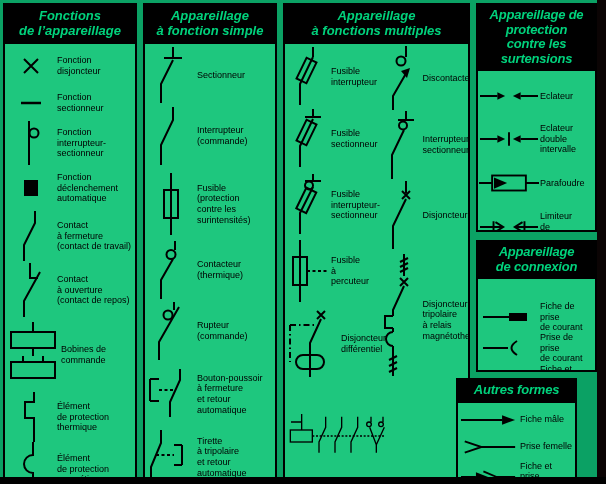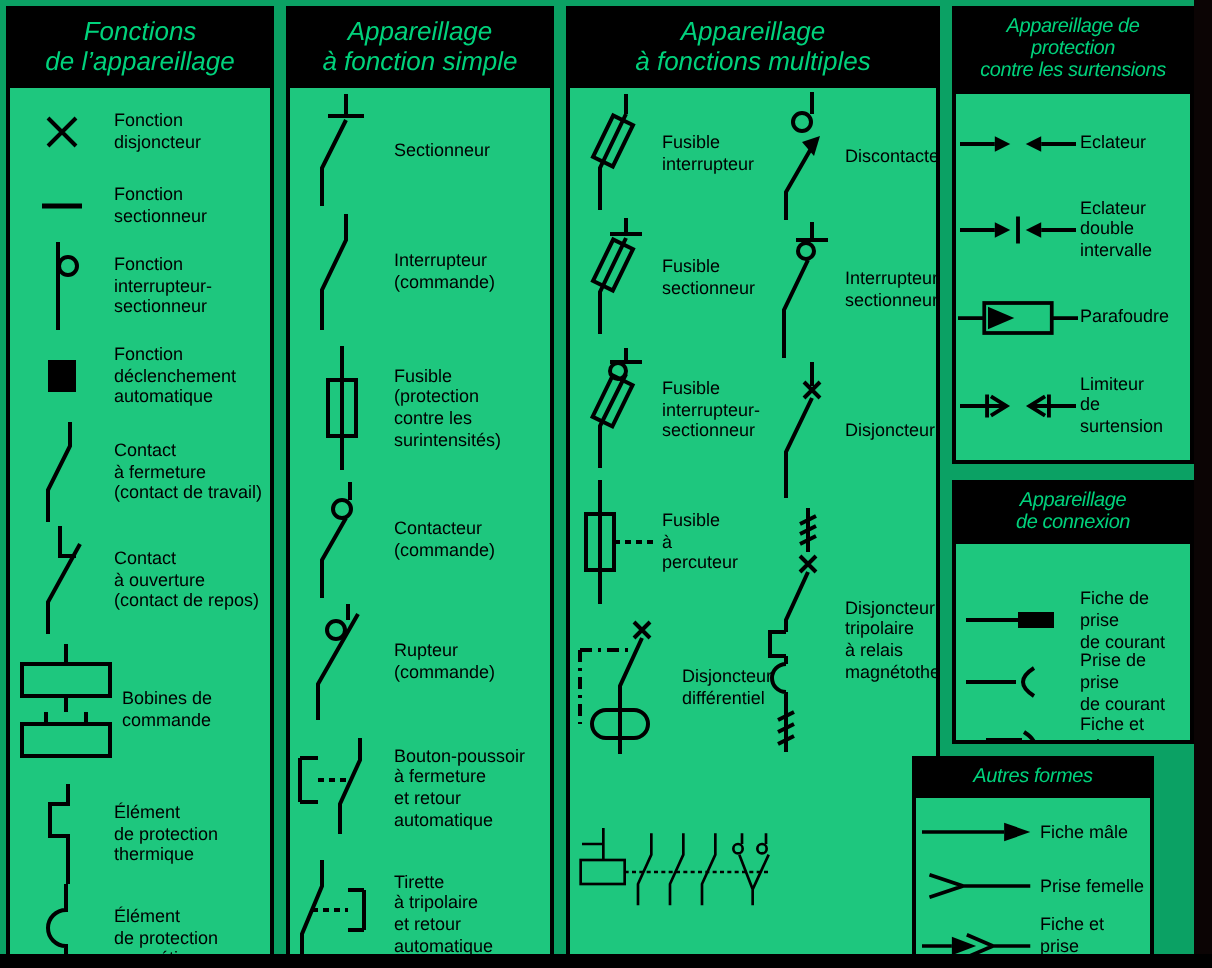--- a/index.html
+++ b/index.html
@@ -1,21 +1,21 @@
 <!DOCTYPE html>
 <html><head>
 <meta charset="utf-8">
 <style>
   html,body{margin:0;padding:0;}
   body{width:606px;height:484px;overflow:hidden;font-family:"Liberation Sans",sans-serif;}
   #stage{position:relative;width:606px;height:484px;background:#0ba164;}
   .panel{position:absolute;background:#1ec77e;border:2px solid #000;box-sizing:border-box;overflow:hidden;}
-  .panel-header{background:#000;color:#00d27c;font-weight:normal;font-style:italic;text-align:center;
+  .panel-header{background:#000;color:#00d27c;font-weight:bold;font-style:italic;text-align:center;
     white-space:pre-line;padding:4px 1px 6px;font-size:13px;line-height:1.12;}
-  .panel-header.small{font-size:10px;letter-spacing:-0.2px;padding:3px 1px 5px;}
+  .panel-header.small{font-size:13px;letter-spacing:-0.2px;padding:3px 1px 5px;}
   .items{display:flex;flex-direction:column;padding-top:2px;}
   .item{display:flex;align-items:center;box-sizing:border-box;}
   .sym{flex:0 0 52px;display:flex;justify-content:center;align-items:center;}
   .sym.narrow{flex:0 0 46px;}
   .sym.wide{flex:0 0 62px;}
   .lbl{font-size:9px;line-height:1.18;white-space:pre-line;color:#000;padding-right:2px;}
   svg{stroke:#000;fill:none;stroke-width:2;stroke-linecap:butt;}
   svg .f{fill:#000;stroke:none;}
   svg .dash{stroke-dasharray:3 2.5;}
   svg .dashdot{stroke-dasharray:6 3 1.5 3;}
@@ -160,21 +160,21 @@
 surintensités)</span>
       </div>
       <div class="item" style="height:60px">
         <span class="sym">
           <svg width="34" height="58" viewBox="0 0 34 58">
               <path d="M21,0 V9 M19,18 L7,39 V58"></path>
               <circle cx="17" cy="13.5" r="4.5"></circle>
             </svg>
           </span>
         <span class="lbl">Contacteur
-(commande)</span>
+(thermique)</span>
       </div>
       <div class="item" style="height:62px">
         <span class="sym">
           <svg width="38" height="58" viewBox="0 0 38 58">
               <path d="M22,0 V8 M27,5 L7,40 V58"></path>
               <circle cx="16" cy="13" r="4.5"></circle>
             </svg>
           </span>
         <span class="lbl">Rupteur
 (commande)</span>

